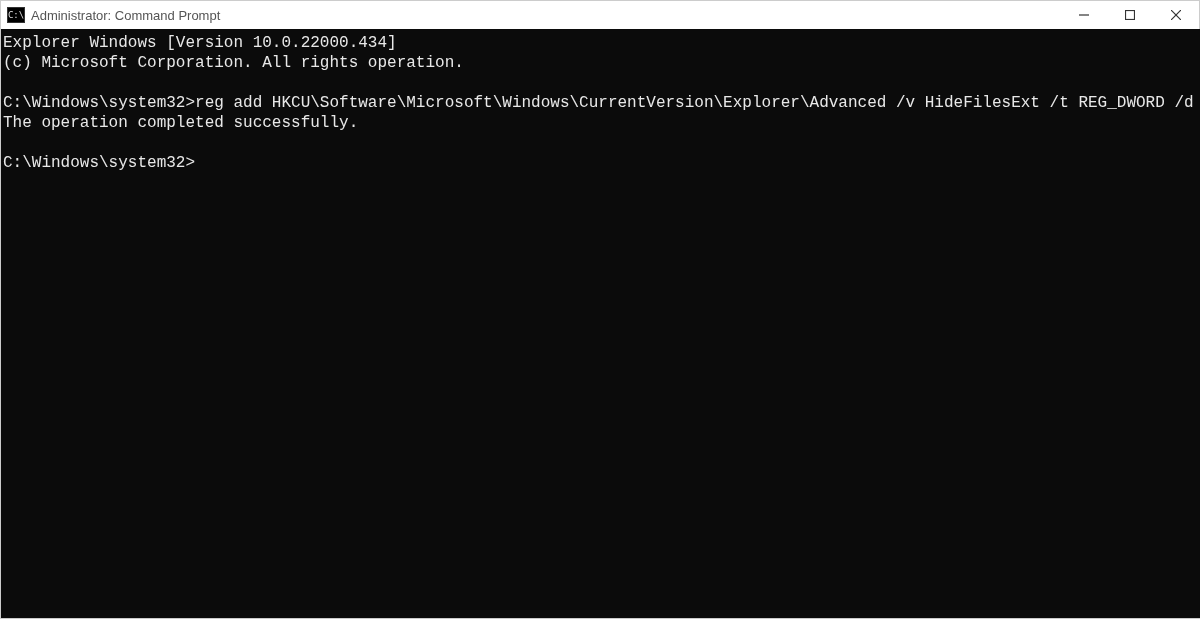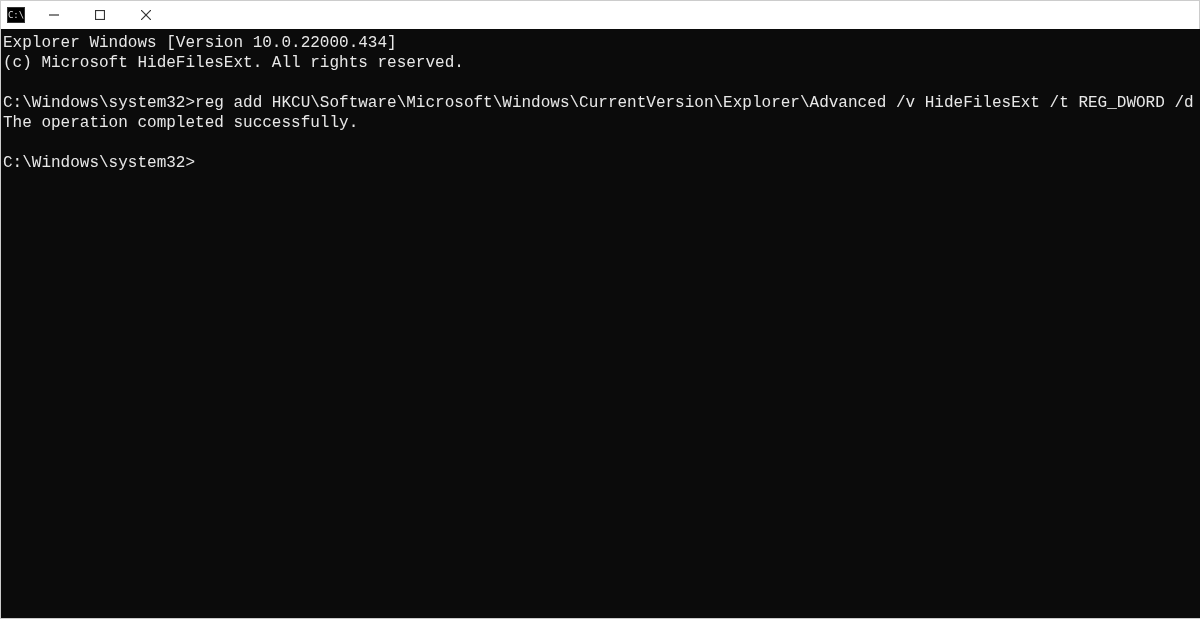--- a/index.html
+++ b/index.html
@@ -31,20 +31,21 @@
   .scrollbar .thumb.t1 { top: 2px;  height: 40px; }
   .scrollbar .thumb.t2 { top: 280px; height: 60px; }
 </style>
 </head>
 <body>
 
 <div class="window">
 
   <div class="titlebar">
     <div class="icon-box">C:\</div>
+    <div class="title">Administrator: Command Prompt</div>
     <div class="controls">
       <div class="btn">
         <svg viewBox="0 0 10 10">
             <line x1="0" y1="5" x2="10" y2="5"></line>
           </svg>
       </div>
       <div class="btn">
         <svg viewBox="0 0 10 10">
             <rect x="0.5" y="0.5" width="9" height="9"></rect>
           </svg>
@@ -53,21 +54,21 @@
         <svg viewBox="0 0 10 10">
             <line x1="0" y1="0" x2="10" y2="10"></line>
             <line x1="10" y1="0" x2="0" y2="10"></line>
           </svg>
       </div>
     </div>
   </div>
 
   <div class="console-wrap">
     <div class="console"><span>Explorer Windows [Version 10.0.22000.434]</span>
-<span>(c) Microsoft HideFilesExt. All rights reserved.</span>
+<span>(c) Microsoft Corporation. All rights operation.</span>
 <span></span>
 <span>C:\Windows\system32&gt;</span><span>reg add HKCU\Software\Microsoft\Windows\CurrentVersion\Explorer\Advanced /v HideFilesExt /t REG_DWORD /d 0 /f</span>
 <span>The operation completed successfully.</span>
 <span></span>
 <span>C:\Windows\system32&gt;</span></div>
 
     <div class="scrollbar">
       <div class="thumb t1"></div>
       <div class="thumb t2"></div>
     </div>

